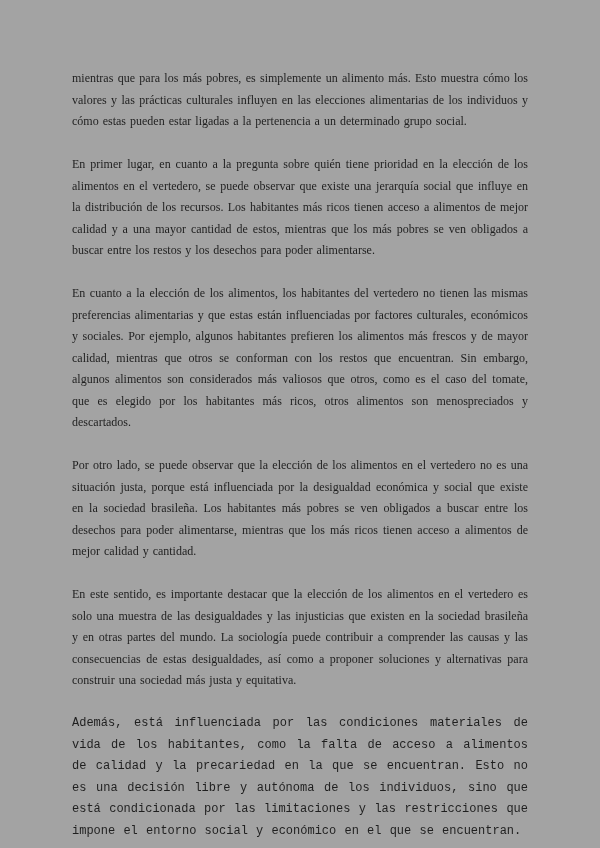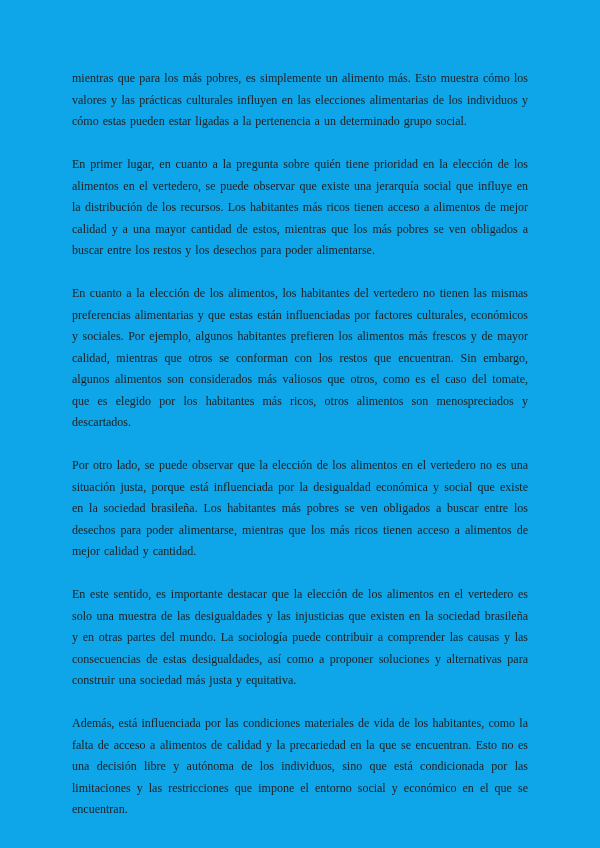--- a/index.html
+++ b/index.html
@@ -9,36 +9,37 @@
   }
   body {
     width: 600px;
     height: 848px;
     overflow: hidden;
   }
   .page {
     box-sizing: border-box;
     width: 600px;
     height: 848px;
-    background: #0ea5e9;
+    background: #a3a3a3;
     padding: 68px 72px 60px 72px;
   }
   .content {
     font-family: "Liberation Serif", "DejaVu Serif", serif;
     font-size: 12px;
     line-height: 21.5px;
     color: #1f1f1f;
     text-align: justify;
   }
   .content p {
     margin: 0 0 21.5px 0;
     word-spacing: 1px;
   }
   .content p:last-child {
     margin-bottom: 0;
+    font-family: Liberation Mono, monospace;
   }
 </style>
 </head>
 <body>
 
 <div class="page">
   <div class="content">
     <p>mientras que para los más pobres, es simplemente un alimento más. Esto muestra cómo los valores y las prácticas culturales influyen en las elecciones alimentarias de los individuos y cómo estas pueden estar ligadas a la pertenencia a un determinado grupo social.</p>
     <p>En primer lugar, en cuanto a la pregunta sobre quién tiene prioridad en la elección de los alimentos en el vertedero, se puede observar que existe una jerarquía social que influye en la distribución de los recursos. Los habitantes más ricos tienen acceso a alimentos de mejor calidad y a una mayor cantidad de estos, mientras que los más pobres se ven obligados a buscar entre los restos y los desechos para poder alimentarse.</p>
     <p>En cuanto a la elección de los alimentos, los habitantes del vertedero no tienen las mismas preferencias alimentarias y que estas están influenciadas por factores culturales, económicos y sociales. Por ejemplo, algunos habitantes prefieren los alimentos más frescos y de mayor calidad, mientras que otros se conforman con los restos que encuentran. Sin embargo, algunos alimentos son considerados más valiosos que otros, como es el caso del tomate, que es elegido por los habitantes más ricos, otros alimentos son menospreciados y descartados.</p>

